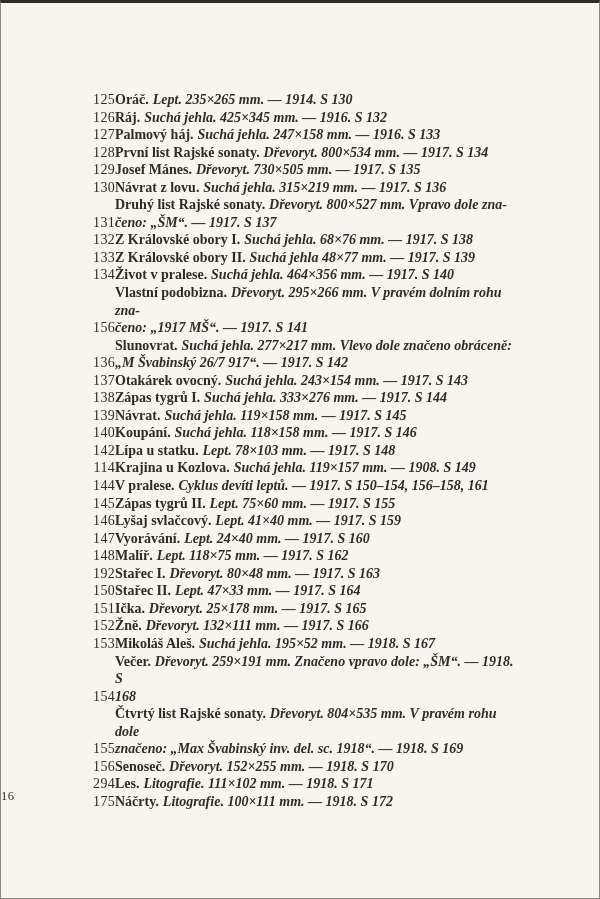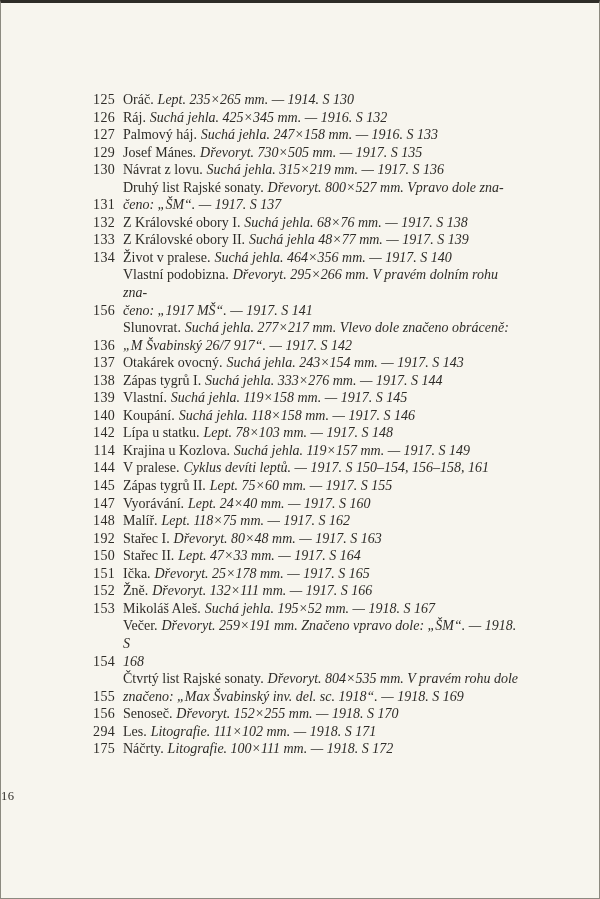--- a/index.html
+++ b/index.html
@@ -32,22 +32,23 @@
     font-size: 14px;
     line-height: 17.55px;
   }
   .entry-num {
     flex: 0 0 30px;
     text-align: right;
     letter-spacing: 0.3px;
   }
   .entry-body {
     flex: 1;
-    margin-left: 8px;
+    margin-left: 0;
     max-width: 402px;
+    font-weight: bold;
   }
   .entry-title {
     font-style: normal;
   }
   .entry-detail {
     font-style: italic;
     white-space: pre-wrap;
     margin-left: 0.28em;
   }
   .page-number {
@@ -73,20 +74,24 @@
     <div class="entry-row">
       <span class="entry-num">126</span>
       <span class="entry-body"><span class="entry-title">Ráj.</span><span class="entry-detail">Suchá jehla. 425×345 mm. — 1916. S 132</span></span>
     </div>
 
     <div class="entry-row">
       <span class="entry-num">127</span>
       <span class="entry-body"><span class="entry-title">Palmový háj.</span><span class="entry-detail">Suchá jehla. 247×158 mm. — 1916. S 133</span></span>
     </div>
 
+    <div class="entry-row">
+      <span class="entry-num">128</span>
+      <span class="entry-body"><span class="entry-title">První list Rajské sonaty.</span><span class="entry-detail">Dřevoryt. 800×534 mm. — 1917. S 134</span></span>
+    </div>
 
     <div class="entry-row">
       <span class="entry-num">129</span>
       <span class="entry-body"><span class="entry-title">Josef Mánes.</span><span class="entry-detail">Dřevoryt. 730×505 mm. — 1917. S 135</span></span>
     </div>
 
     <div class="entry-row">
       <span class="entry-num">130</span>
       <span class="entry-body"><span class="entry-title">Návrat z lovu.</span><span class="entry-detail">Suchá jehla. 315×219 mm. — 1917. S 136</span></span>
     </div>
@@ -129,49 +134,53 @@
       <span class="entry-body"><span class="entry-title">Otakárek ovocný.</span><span class="entry-detail">Suchá jehla. 243×154 mm. — 1917. S 143</span></span>
     </div>
 
     <div class="entry-row">
       <span class="entry-num">138</span>
       <span class="entry-body"><span class="entry-title">Zápas tygrů I.</span><span class="entry-detail">Suchá jehla. 333×276 mm. — 1917. S 144</span></span>
     </div>
 
     <div class="entry-row">
       <span class="entry-num">139</span>
-      <span class="entry-body"><span class="entry-title">Vlastní.</span><span class="entry-detail">Suchá jehla. 119×158 mm. — 1917. S 145</span></span>
+      <span class="entry-body"><span class="entry-title">Návrat.</span><span class="entry-detail">Suchá jehla. 119×158 mm. — 1917. S 145</span></span>
     </div>
 
     <div class="entry-row">
       <span class="entry-num">140</span>
       <span class="entry-body"><span class="entry-title">Koupání.</span><span class="entry-detail">Suchá jehla. 118×158 mm. — 1917. S 146</span></span>
     </div>
 
 
     <div class="entry-row">
       <span class="entry-num">142</span>
       <span class="entry-body"><span class="entry-title">Lípa u statku.</span><span class="entry-detail">Lept. 78×103 mm. — 1917. S 148</span></span>
     </div>
 
     <div class="entry-row">
       <span class="entry-num">114</span>
-      <span class="entry-body"><span class="entry-title">Krajina u Kozlova.</span><span class="entry-detail">Suchá jehla. 119×157 mm. — 1917. S 149</span></span>
+      <span class="entry-body"><span class="entry-title">Krajina u Kozlova.</span><span class="entry-detail">Suchá jehla. 119×157 mm. — 1908. S 149</span></span>
     </div>
 
     <div class="entry-row">
       <span class="entry-num">144</span>
       <span class="entry-body"><span class="entry-title">V pralese.</span><span class="entry-detail">Cyklus devíti leptů. — 1917. S 150–154, 156–158, 161</span></span>
     </div>
 
     <div class="entry-row">
       <span class="entry-num">145</span>
       <span class="entry-body"><span class="entry-title">Zápas tygrů II.</span><span class="entry-detail">Lept. 75×60 mm. — 1917. S 155</span></span>
     </div>
 
+    <div class="entry-row">
+      <span class="entry-num">146</span>
+      <span class="entry-body"><span class="entry-title">Lyšaj svlačcový.</span><span class="entry-detail">Lept. 41×40 mm. — 1917. S 159</span></span>
+    </div>
 
     <div class="entry-row">
       <span class="entry-num">147</span>
       <span class="entry-body"><span class="entry-title">Vyorávání.</span><span class="entry-detail">Lept. 24×40 mm. — 1917. S 160</span></span>
     </div>
 
     <div class="entry-row">
       <span class="entry-num">148</span>
       <span class="entry-body"><span class="entry-title">Malíř.</span><span class="entry-detail">Lept. 118×75 mm. — 1917. S 162</span></span>
     </div>

